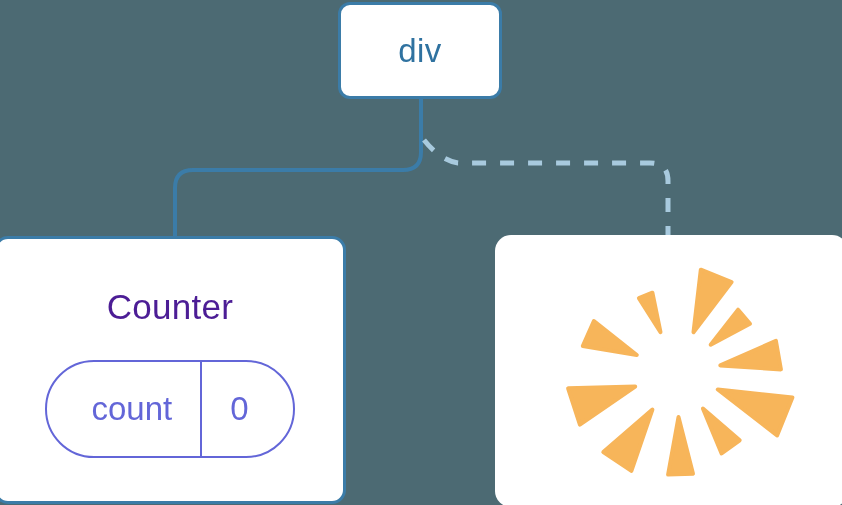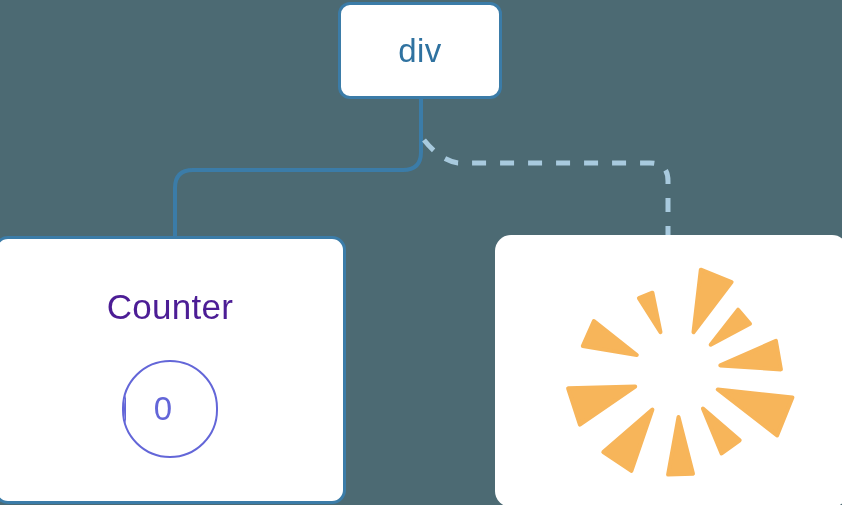--- a/index.html
+++ b/index.html
@@ -145,20 +145,21 @@
   </svg>
 
   <div id="div-node">
     <span class="node-label">div</span>
   </div>
 
   <div id="counter-card">
     <span class="card-title">Counter</span>
 
     <div id="state-pill">
+      <span class="pill-key">count</span>
       <span class="pill-divider"></span>
       <span class="pill-value">0</span>
     </div>
   </div>
 
   <div id="sparkle-card">
     <svg id="sparkle-icon" viewBox="0 0 300 260" xmlns="http://www.w3.org/2000/svg">
       <g id="sparkle-rays" fill="#f7b55a">
           <path d="M 166.5 89.2 L 173.8 26.7 L 204.6 39.1 Z" stroke="#f7b55a" stroke-width="4" stroke-linejoin="round"></path>
           <path d="M 183.7 101.7 L 211.1 66.7 L 223.0 80.8 Z" stroke="#f7b55a" stroke-width="4" stroke-linejoin="round"></path>

